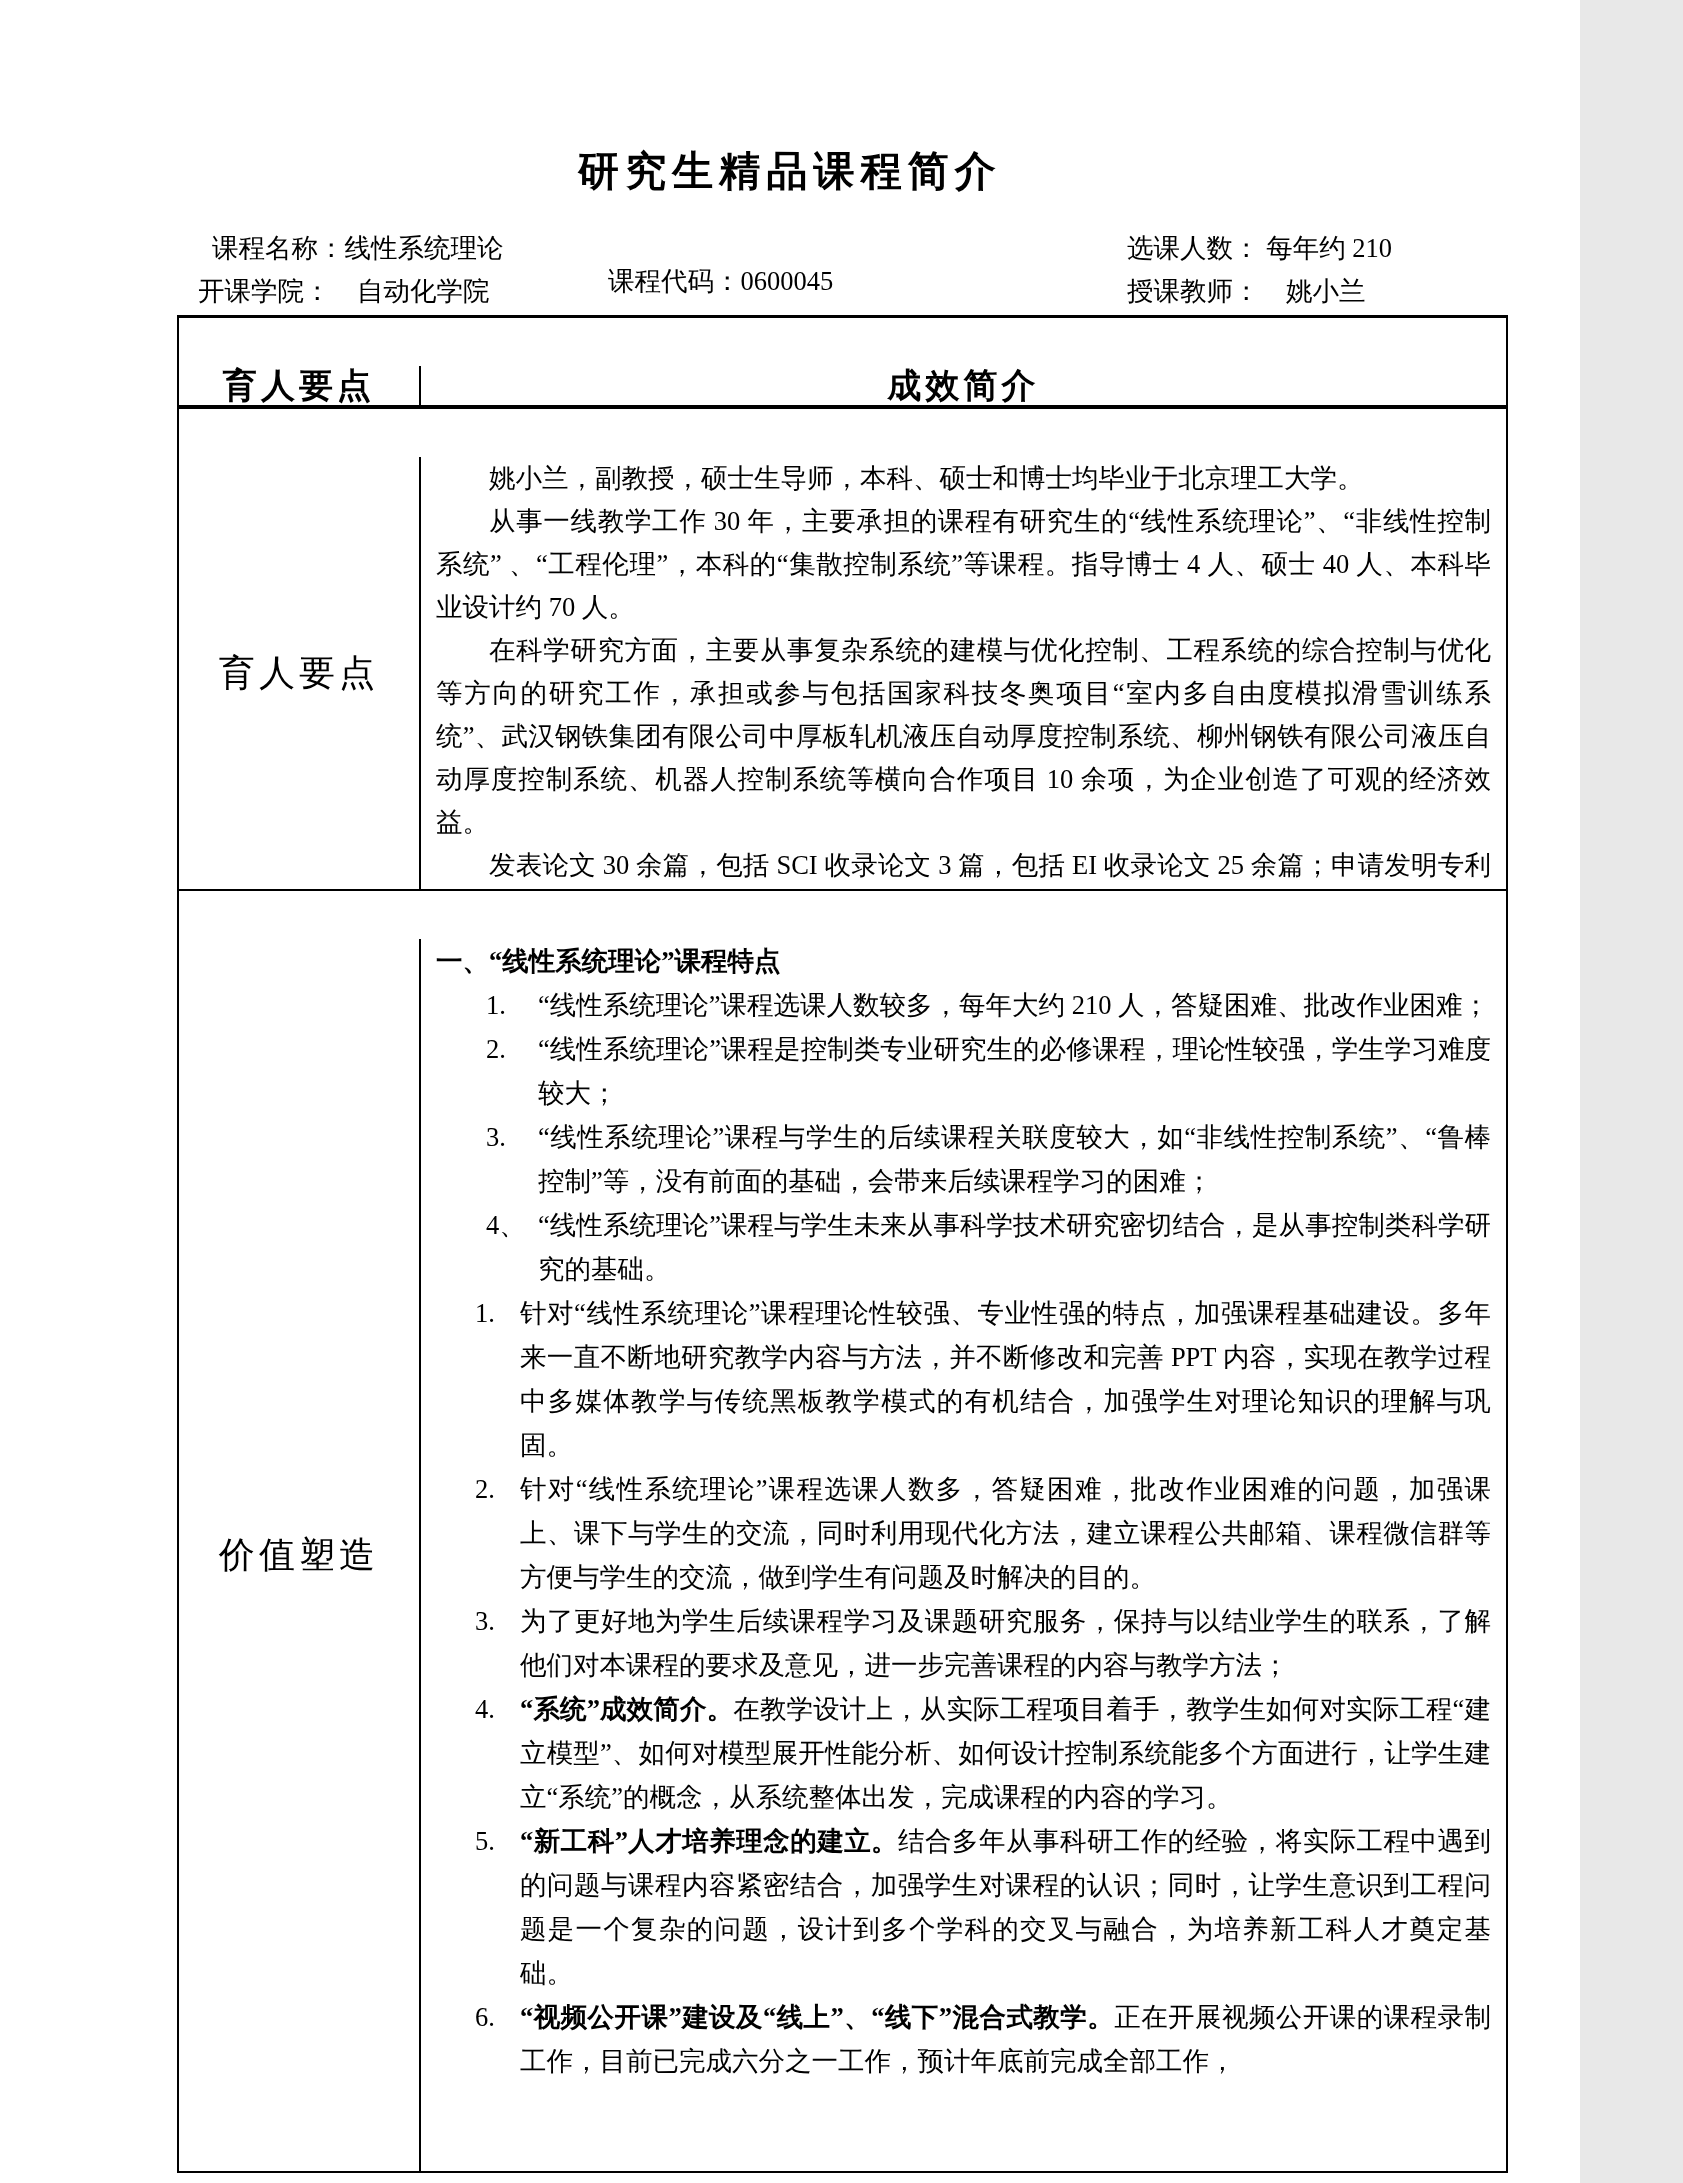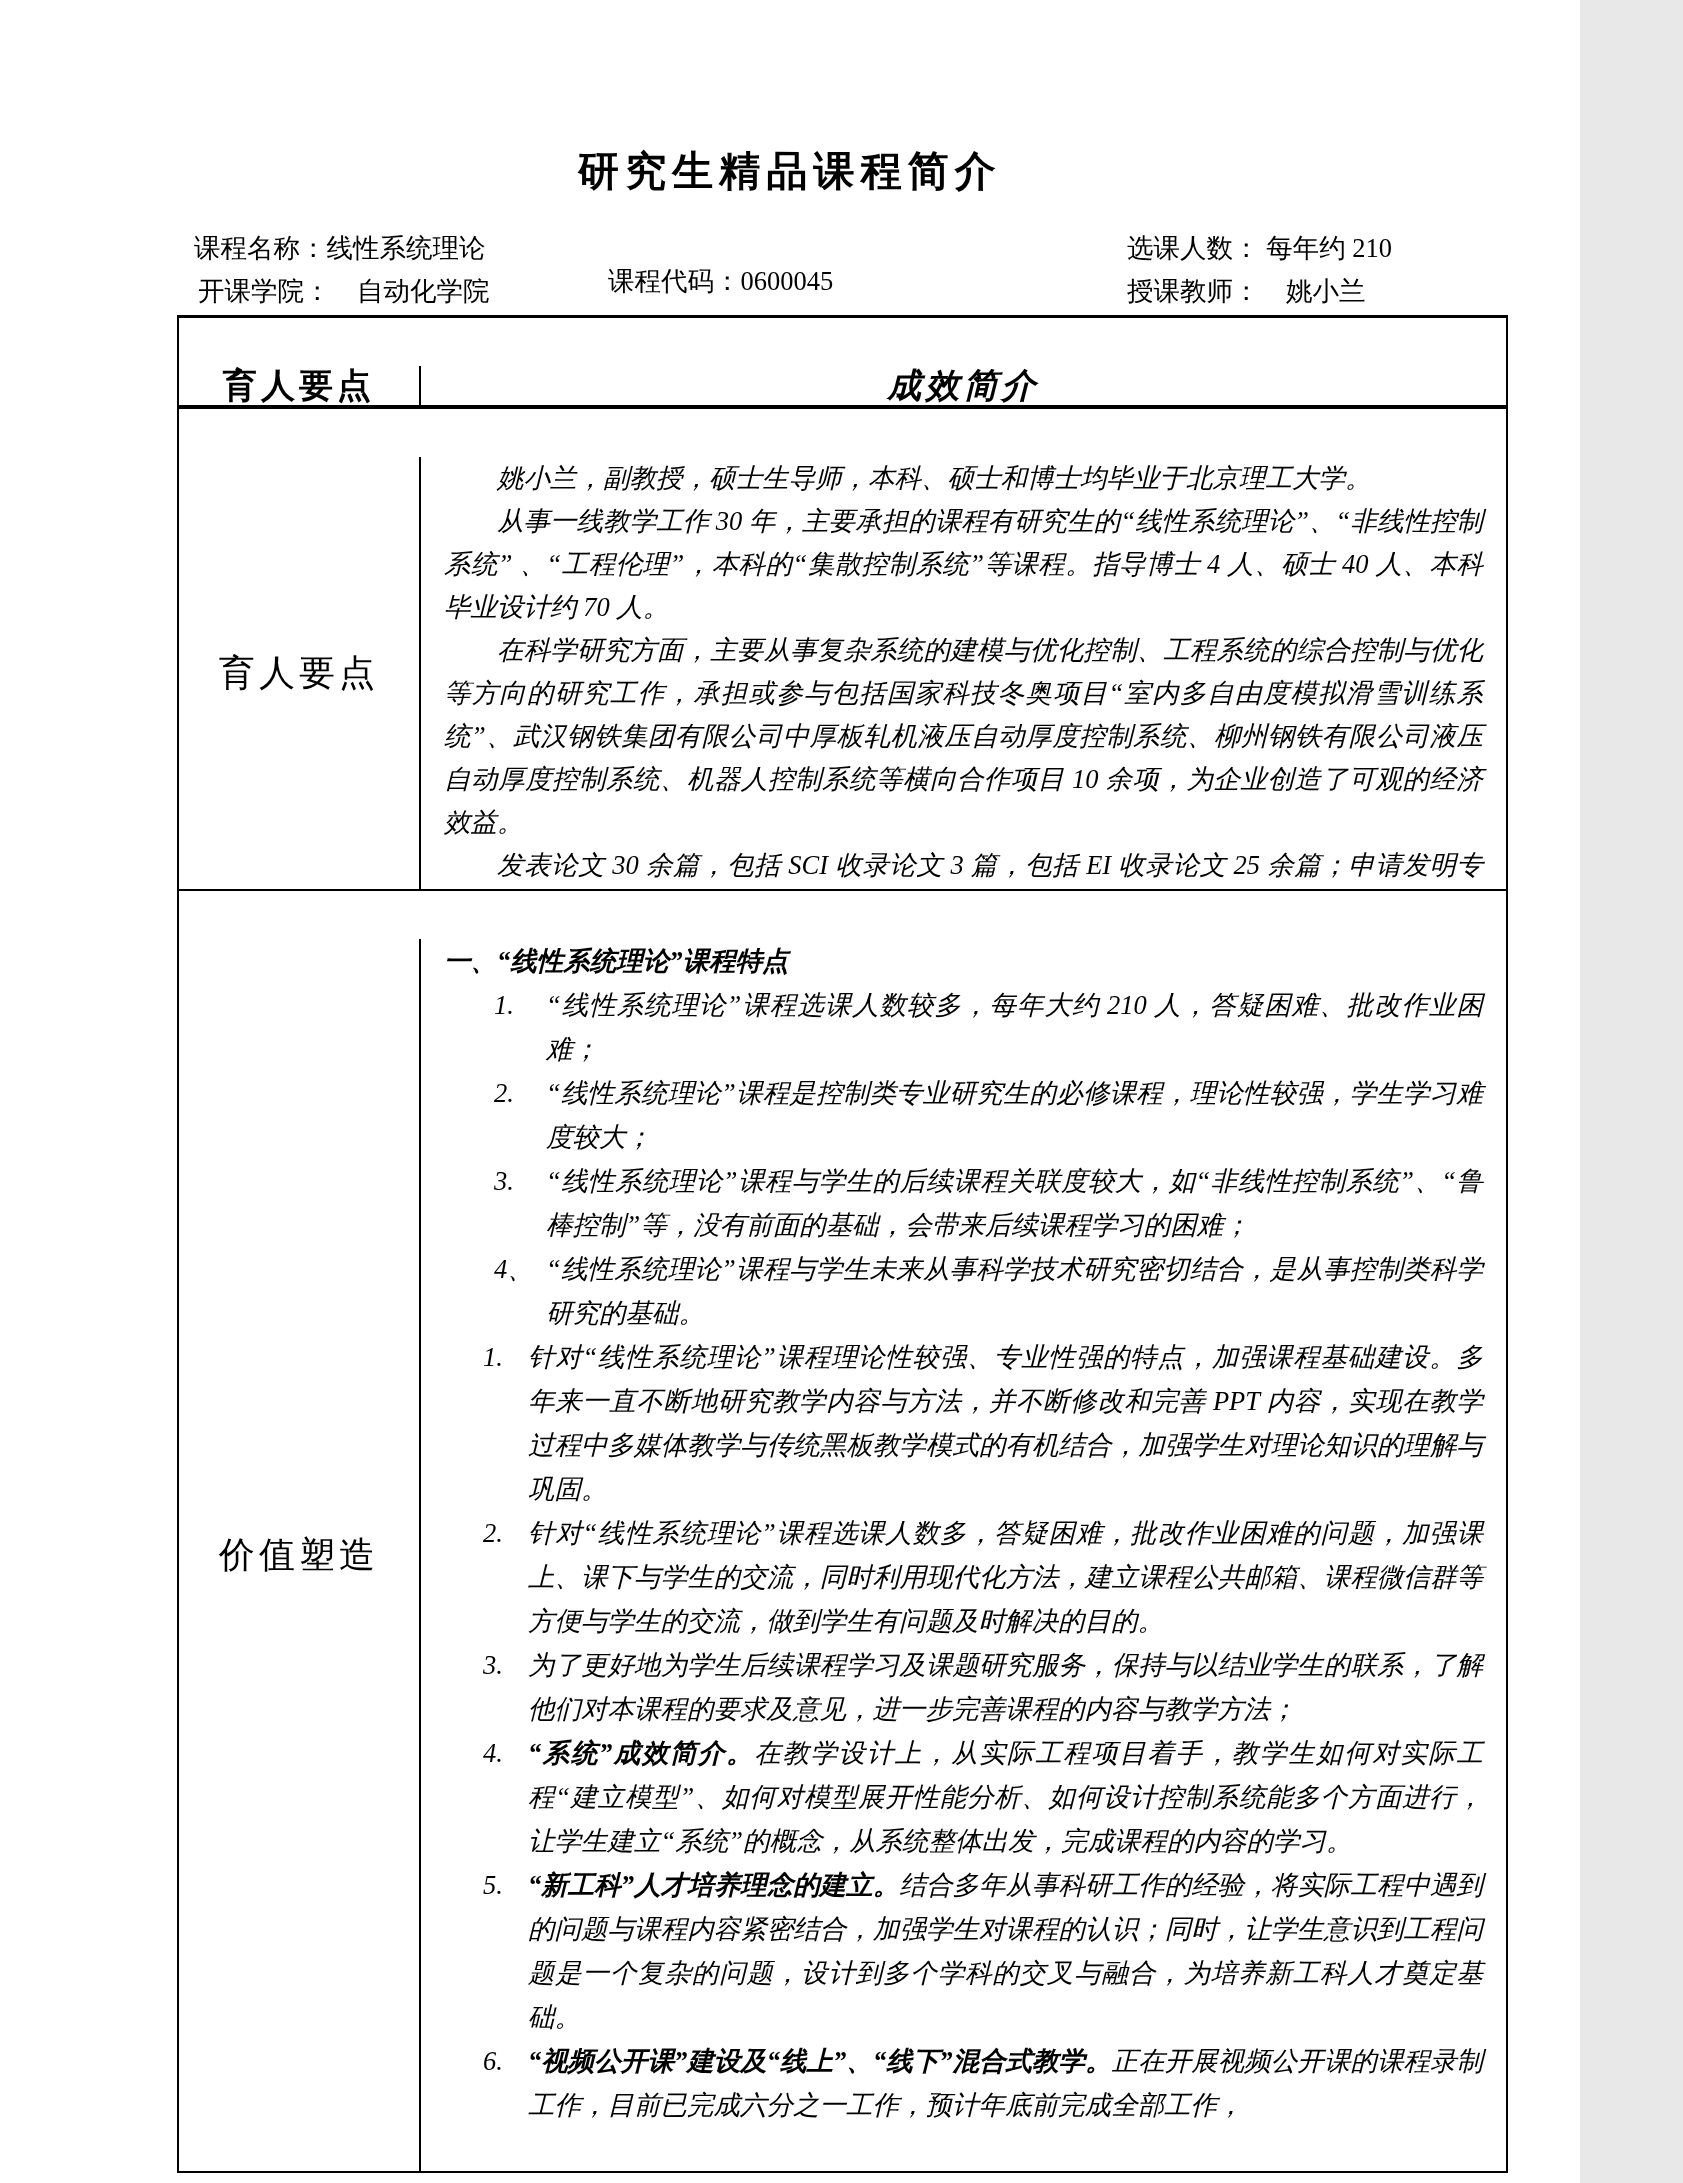--- a/index.html
+++ b/index.html
@@ -13,21 +13,21 @@
   }
   .title{
     position:absolute;left:0;top:144px;width:100%;
     text-align:center;
     font-size:41px;font-weight:bold;letter-spacing:6.1px;
     line-height:54px;
     white-space:nowrap;
   }
   .info{position:absolute;left:0;top:0;width:100%;font-size:26.5px;line-height:42px;}
   .info span{position:absolute;white-space:nowrap;}
-  .i1{left:194px;top:227px;}
+  .i1{left:212px;top:227px;}
   .i2{left:608px;top:227px;margin-top:33px;}
   .i3{left:1127px;top:227px;}
   .i4{left:198px;top:270px;}
   .i5{left:1127px;top:270px;}
 
   .ctable{
     position:absolute;left:177px;top:315px;width:1331px;
     box-sizing:border-box;
     border-left:2.7px solid #000;border-right:2.7px solid #000;border-top:3.4px solid #000;
   }
@@ -35,21 +35,21 @@
   .thead{height:91px;border-bottom:4.1px solid #000;}
   .r1{height:482px;border-bottom:2px solid #000;}
   .r2{height:1282px;border-bottom:2px solid #000;}
   .cell{box-sizing:border-box;margin-top:48px;}
   .labelcol{
     width:242px;flex:0 0 242px;
     border-right:2px solid #000;
     display:flex;align-items:center;justify-content:center;
     text-align:center;
   }
-  .contentcol{flex:1 1 auto;min-width:0;padding:0 23px;overflow:hidden;font-style:italic;}
+  .contentcol{flex:1 1 auto;min-width:0;padding:0 15px;overflow:hidden;}
   .head-label{font-size:34px;font-weight:bold;letter-spacing:4.1px;}
   .row-label{font-size:36px;letter-spacing:4.1px;}
 
   .bodytext{font-size:26.5px;text-align:justify;}
   .r1 .contentcol{line-height:43px;}
   .r2 .contentcol{line-height:44px;}
   .para{text-indent:2em;margin:0;}
   .sec-heading{font-weight:bold;margin:0;}
   .li{position:relative;margin:0;}
   .sec-0 .li{padding-left:102px;}

